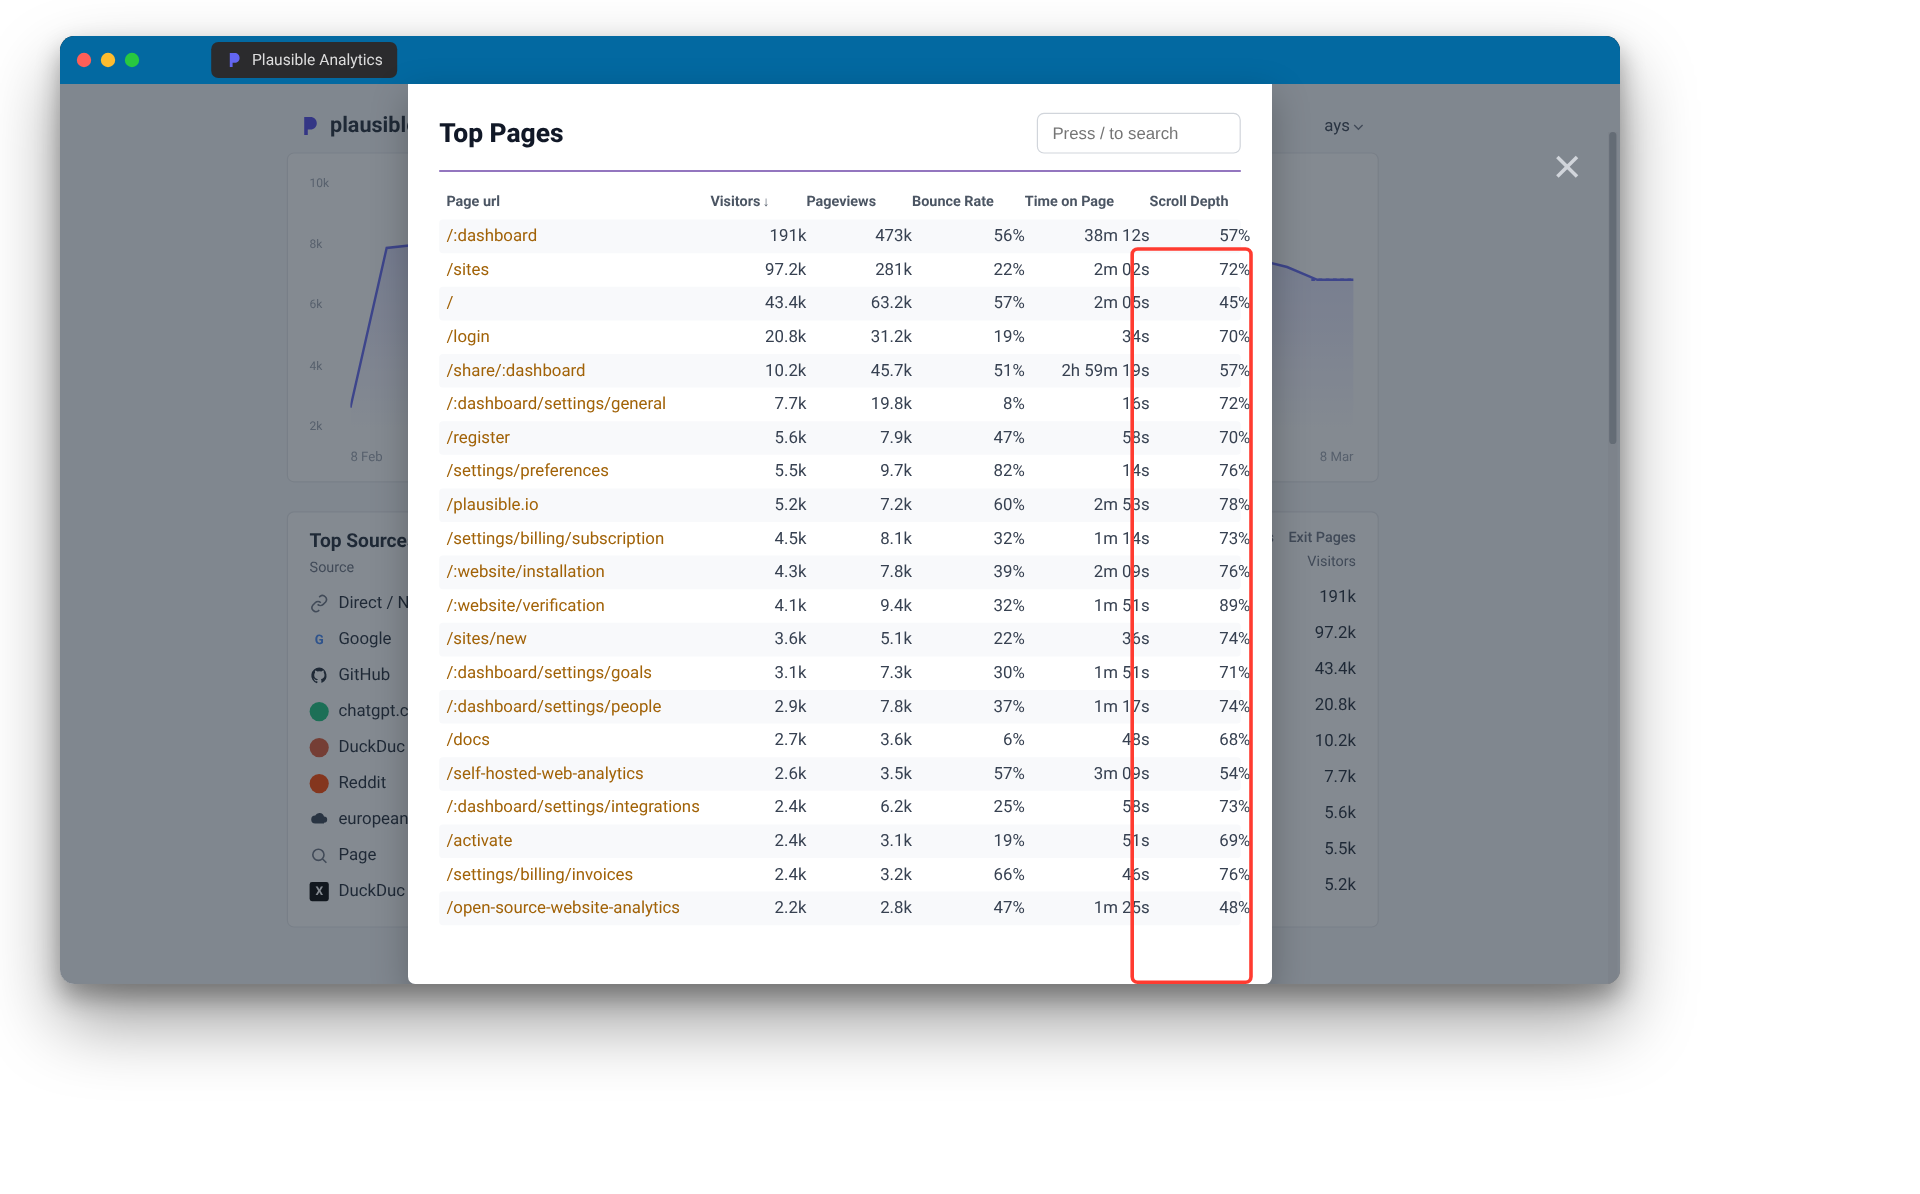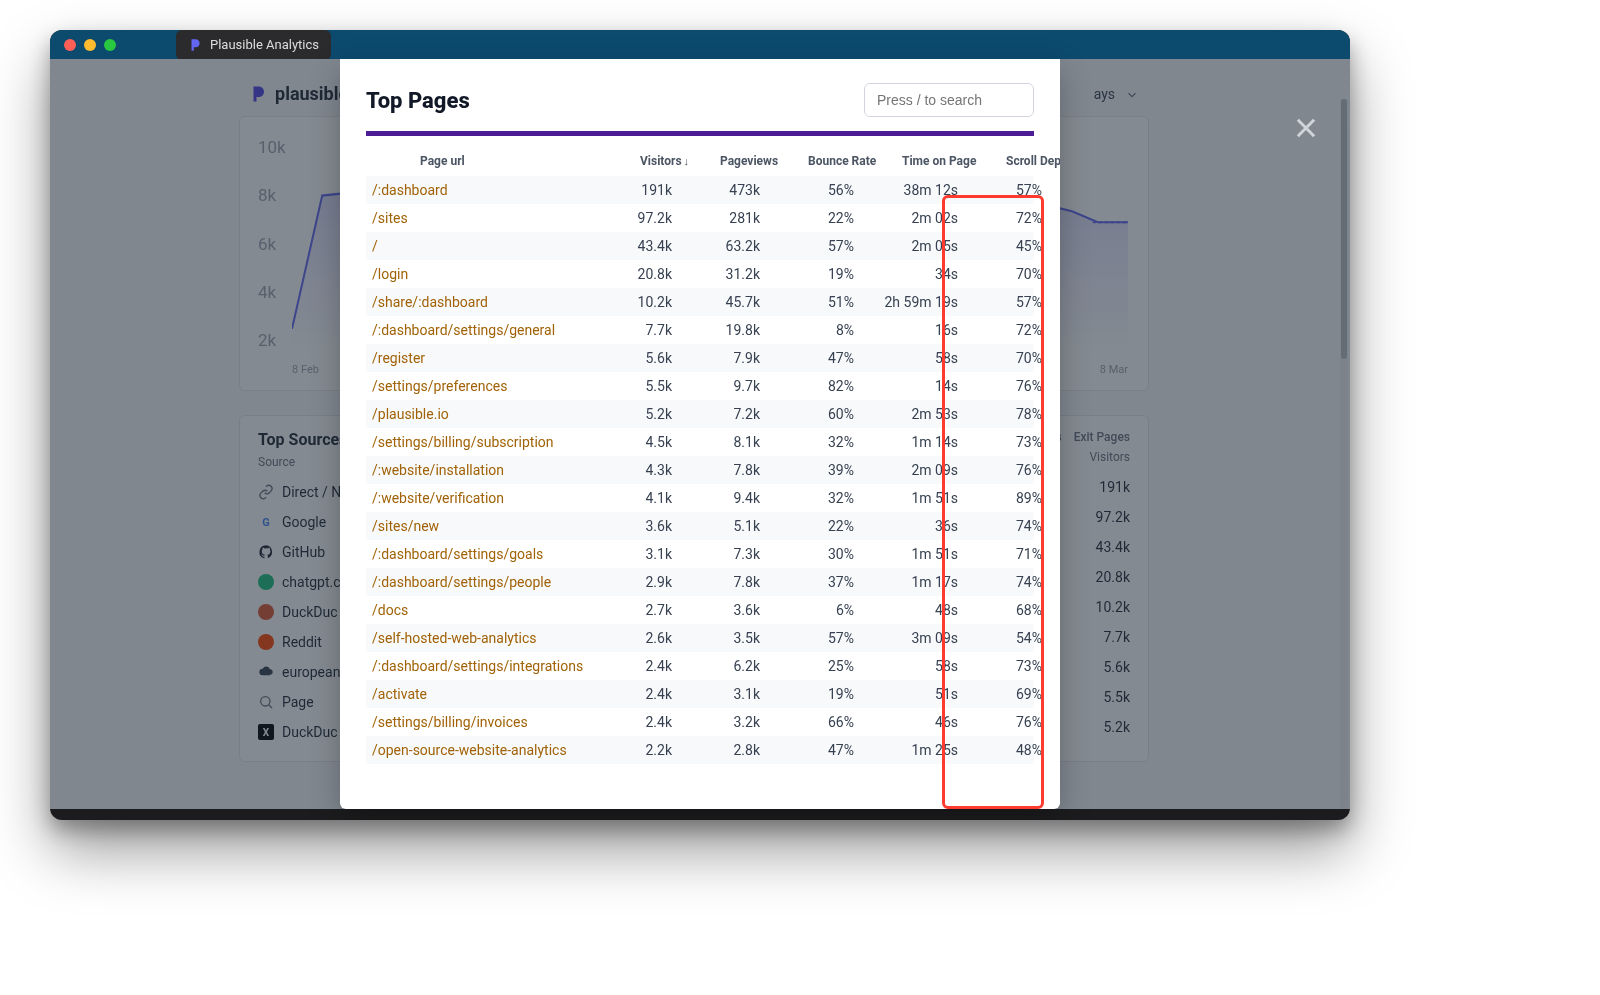--- a/index.html
+++ b/index.html
@@ -2,39 +2,39 @@
 <html><head>
 <meta charset="utf-8">
 <style>
   * { box-sizing: border-box; margin: 0; padding: 0; }
   html, body { width: 1600px; height: 995px; font-family: -apple-system, BlinkMacSystemFont, "Segoe UI", Roboto, sans-serif; background: #fff; }
   .frame {
     position: absolute; top: 30px; left: 50px; width: 1300px; height: 790px;
     background: #1c1c1e; border-radius: 12px; overflow: hidden;
     box-shadow: 0 30px 60px rgba(0,0,0,0.4), 0 10px 20px rgba(0,0,0,0.3);
   }
-  .titlebar { height: 29px; display: flex; align-items: center; padding: 0 14px; background: #0c4a6e; }
+  .titlebar { height: 40px; display: flex; align-items: center; padding: 0 14px; background: #0369a1; }
   .traffic { display: flex; gap: 8px; }
   .tdot { width: 12px; height: 12px; border-radius: 50%; }
   .tdot.r { background: #ff5f57; } .tdot.g { background: #28c840; } .tdot.y { background: #febc2e; }
   .tab {
     margin-left: 60px; height: 30px; background: #2b2b2d; border-radius: 6px;
     display: flex; align-items: center; padding: 0 12px; gap: 8px; color: #ddd; font-size: 13px;
   }
   .tab-icon { width: 14px; height: 14px; }
   .page { position: relative; height: calc(100% - 40px); background: #f7f8fa; }
   .page-inner { position: absolute; top: 0; left: 0; right: 12px; bottom: 0; background: #f7f8fa; padding: 24px 0 0 0; }
   .content { max-width: 910px; margin: 0 auto; }
   .domain-row { display: flex; align-items: center; justify-content: space-between; padding: 0 10px 12px 10px; }
   .domain { display: flex; align-items: center; gap: 8px; font-weight: 700; font-size: 18px; color: #1f2937; }
   .domain svg { width: 18px; height: 18px; }
-  .period-dd { display: flex; align-items: flex-end; gap: 10px; color: #374151; font-size: 14px; }
+  .period-dd { display: flex; align-items: flex-end; gap: 0; color: #374151; font-size: 14px; }
   .chev { width: 14px; height: 14px; }
   .chart-card { background: #fff; border: 1px solid #e5e7eb; border-radius: 6px; padding: 18px 20px 10px 20px; height: 275px; position: relative; }
-  .y-axis { position: absolute; left: 18px; top: 20px; bottom: 40px; display: flex; flex-direction: column; justify-content: space-between; font-size: 17px; color: #9ca3af; }
+  .y-axis { position: absolute; left: 18px; top: 20px; bottom: 40px; display: flex; flex-direction: column; justify-content: space-between; font-size: 10px; color: #9ca3af; }
   .chart-area { position: absolute; left: 52px; right: 20px; top: 20px; bottom: 40px; }
   .chart-area svg { width: 100%; height: 100%; }
   .x-labels { position: absolute; left: 52px; right: 20px; bottom: 14px; display: flex; justify-content: space-between; font-size: 11px; color: #9ca3af; }
   .stats-row { display: flex; gap: 20px; margin-top: 24px; }
   .stat-card { flex: 1; background: #fff; border: 1px solid #e5e7eb; border-radius: 6px; padding: 14px 18px; }
   .stat-card.right { position: relative; }
   .card-head { display: flex; justify-content: space-between; align-items: center; font-size: 16px; font-weight: 700; color: #1f2937; margin-bottom: 4px; }
   .pill-tabs { display: flex; gap: 12px; font-size: 12px; color: #6b7280; font-weight: 500; }
   .card-cols { display: flex; justify-content: space-between; font-size: 12px; color: #6b7280; margin: 6px 0 8px 0; }
   .src-row { display: flex; justify-content: space-between; align-items: center; height: 30px; font-size: 14px; color: #1f2937; }
@@ -42,24 +42,24 @@
   .src-icon { width: 16px; height: 16px; border-radius: 50%; display:inline-flex; align-items:center; justify-content:center; font-size:11px; }
   .overlay { position: absolute; inset: 0; background: rgba(31,41,55,0.55); }
   .close-x { position: absolute; top: 55px; right: 30px; color: #d1d5db; cursor: pointer; }
   .close-x svg { width: 28px; height: 28px; stroke-width: 2.5; }
   .modal {
     position: absolute; top: 0; left: 50%; transform: translateX(-50%);
     width: 720px; background: #fff; border-radius: 0 0 6px 6px;
     box-shadow: 0 10px 30px rgba(0,0,0,0.25); padding: 24px 26px 10px 26px;
     height: 100%; overflow: hidden;
   }
-  .modal-head { display: flex; justify-content: space-between; align-items: center; padding-bottom: 14px; border-bottom: 5px solid #4c1d95; margin-bottom: 10px; }
+  .modal-head { display: flex; justify-content: space-between; align-items: center; padding-bottom: 14px; border-bottom: 1px solid #4c1d95; margin-bottom: 10px; }
   .modal-title { font-size: 22px; font-weight: 800; color: #111827; }
   .search-box { border: 1px solid #d1d5db; border-radius: 6px; padding: 8px 12px; width: 170px; color: #9ca3af; font-size: 14px; background:#fff; }
-  .th-row { display: grid; grid-template-columns: 220px 80px 88px 94px 104px 84px; font-size: 12px; font-weight: 700; color: #4b5563; padding: 8px 6px; align-items: center; margin-left: 48px; }
+  .th-row { display: grid; grid-template-columns: 220px 80px 88px 94px 104px 84px; font-size: 12px; font-weight: 700; color: #4b5563; padding: 8px 6px; align-items: center; }
   .th-row > div:not(:first-child) { text-align: left; }
   .sort-ind { font-size: 11px; margin-left: 2px; }
   .td-row { display: grid; grid-template-columns: 220px 80px 88px 94px 104px 84px; font-size: 14px; color: #1f2937; padding: 6px 6px; align-items:center; border-radius:3px; }
   .td-row:nth-child(odd) { background: #f8f9fb; }
   .td-row > div:not(:first-child) { text-align: right; color: #374151; }
   .td-row > div:first-child { color:#a16207; white-space: nowrap; overflow:hidden; text-overflow:ellipsis; }
   .scroll-col-box { position:absolute; top: 136px; right: 16px; width: 102px; height: calc(100% - 136px); border: 3px solid #ff3b30; border-radius: 6px; pointer-events:none; }
   .scrollbar-track { position:absolute; top:40px; right:2px; bottom:0; width:8px; background: rgba(0,0,0,0.03); }
   .scrollbar-thumb { position:absolute; top:0; width:6px; right:1px; height:260px; background:#b9bcc2; border-radius:3px; }
 </style>

